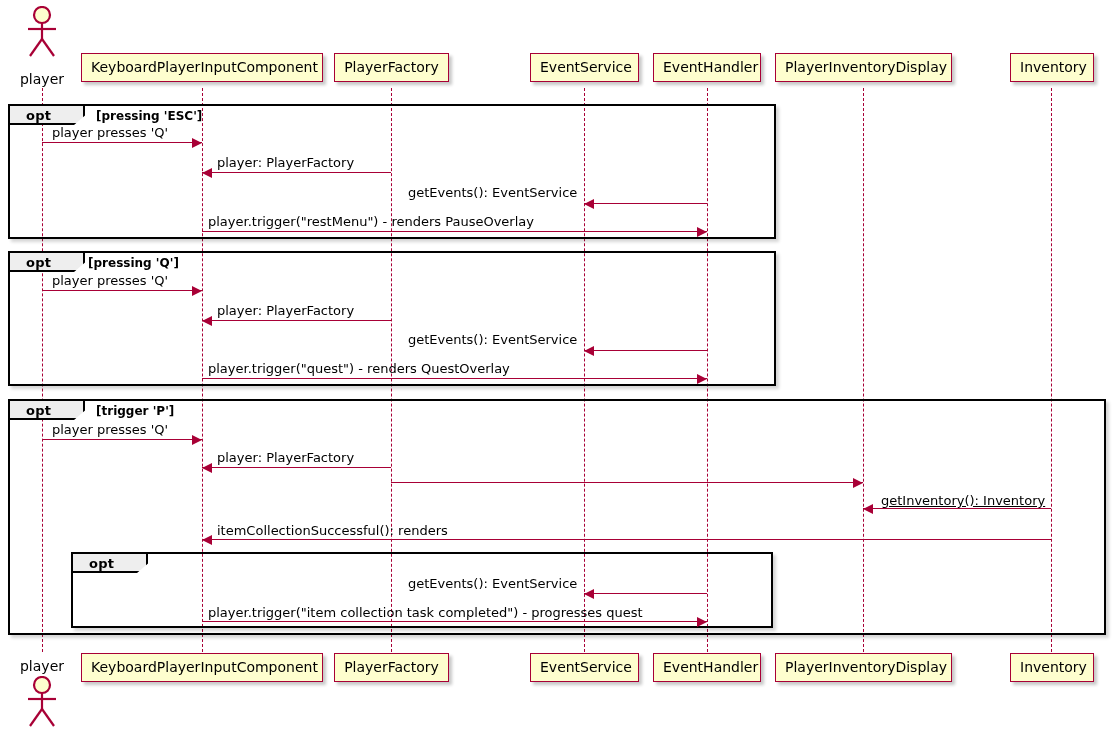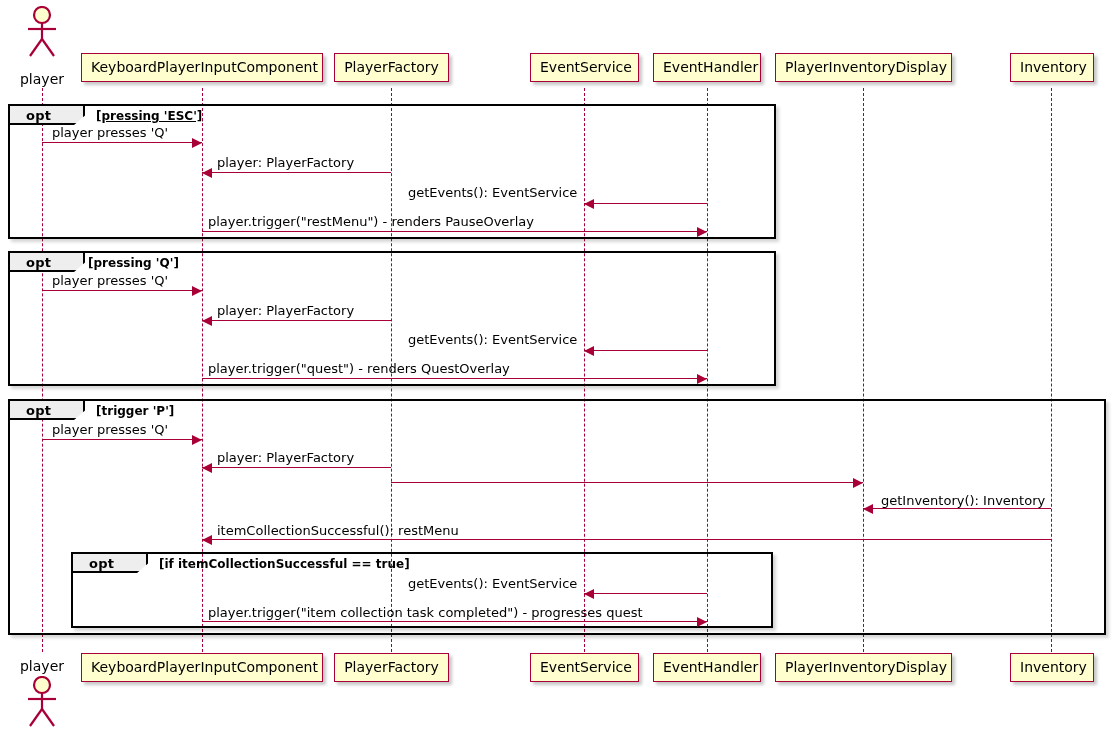--- a/index.html
+++ b/index.html
@@ -145,33 +145,32 @@
     <div class="participant" style="left: 1010px; top: 53px; width: 84px;">Inventory</div>
     <div class="participant" style="left: 81px; top: 653px; width: 242px;">KeyboardPlayerInputComponent</div>
     <div class="participant" style="left: 334px; top: 653px; width: 115px;">PlayerFactory</div>
     <div class="participant" style="left: 530px; top: 653px; width: 109px;">EventService</div>
     <div class="participant" style="left: 653px; top: 653px; width: 108px;">EventHandler</div>
     <div class="participant" style="left: 775px; top: 653px; width: 177px;">PlayerInventoryDisplay</div>
     <div class="participant" style="left: 1010px; top: 653px; width: 84px;">Inventory</div>
     <div class="group" style="left: 8px; top: 104px; width: 768px; height: 135px;"></div>
     <div class="group-tab" style="left: 8px; top: 104px; width: 77px; position: absolute;"></div>
     <div class="group-tab-text" style="left: 26px; top: 108px;">opt</div>
-    <div class="group-cond" style="left: 96px; top: 109px; text-decoration: underline;">[pressing 'ESC']</div>
+    <div class="group-cond" style="left: 96px; top: 109px;">[pressing 'ESC']</div>
     <div class="group" style="left: 8px; top: 251px; width: 768px; height: 135px;"></div>
     <div class="group-tab" style="left: 8px; top: 251px; width: 77px; position: absolute;"></div>
     <div class="group-tab-text" style="left: 26px; top: 255px;">opt</div>
     <div class="group-cond" style="left: 88px; top: 256px;">[pressing 'Q']</div>
     <div class="group" style="left: 8px; top: 399px; width: 1098px; height: 236px;"></div>
     <div class="group-tab" style="left: 8px; top: 399px; width: 77px; position: absolute;"></div>
     <div class="group-tab-text" style="left: 26px; top: 403px;">opt</div>
     <div class="group-cond" style="left: 96px; top: 404px;">[trigger 'P']</div>
     <div class="group" style="left: 71px; top: 552px; width: 702px; height: 76px;"></div>
     <div class="group-tab" style="left: 71px; top: 552px; width: 77px; position: absolute;"></div>
     <div class="group-tab-text" style="left: 89px; top: 556px;">opt</div>
-    <div class="group-cond" style="left: 159px; top: 557px;">[if itemCollectionSuccessful == true]</div>
     <div class="msg-line" style="left: 42px; top: 142px; width: 160px;"></div>
     <div class="arrow-head arrow-right" style="left: 192px; top: 138px;"></div>
     <div class="msg-label" style="left: 52px; top: 126px;">player presses 'Q'</div>
     <div class="msg-line" style="left: 202px; top: 172px; width: 189px;"></div>
     <div class="arrow-head arrow-left" style="left: 202px; top: 168px;"></div>
     <div class="msg-label" style="left: 217px; top: 156px;">player: PlayerFactory</div>
     <div class="msg-line" style="left: 584px; top: 203px; width: 123px;"></div>
     <div class="arrow-head arrow-left" style="left: 584px; top: 199px;"></div>
     <div class="msg-label" style="left: 408px; top: 186px;">getEvents(): EventService</div>
     <div class="msg-line" style="left: 202px; top: 231px; width: 505px;"></div>
@@ -192,23 +191,23 @@
     <div class="msg-line" style="left: 42px; top: 439px; width: 160px;"></div>
     <div class="arrow-head arrow-right" style="left: 192px; top: 435px;"></div>
     <div class="msg-label" style="left: 52px; top: 423px;">player presses 'Q'</div>
     <div class="msg-line" style="left: 202px; top: 467px; width: 189px;"></div>
     <div class="arrow-head arrow-left" style="left: 202px; top: 463px;"></div>
     <div class="msg-label" style="left: 217px; top: 451px;">player: PlayerFactory</div>
     <div class="msg-line" style="left: 391px; top: 482px; width: 472px;"></div>
     <div class="arrow-head arrow-right" style="left: 853px; top: 478px;"></div>
     <div class="msg-line" style="left: 863px; top: 508px; width: 188px;"></div>
     <div class="arrow-head arrow-left" style="left: 863px; top: 504px;"></div>
-    <div class="msg-label" style="left: 881px; top: 494px;">getInventory(): Inventory</div>
+    <div class="msg-label" style="left: 881px; top: 494px; text-decoration: underline;">getInventory(): Inventory</div>
     <div class="msg-line" style="left: 202px; top: 539px; width: 849px;"></div>
     <div class="arrow-head arrow-left" style="left: 202px; top: 535px;"></div>
-    <div class="msg-label" style="left: 217px; top: 524px;">itemCollectionSuccessful(): restMenu</div>
+    <div class="msg-label" style="left: 217px; top: 524px;">itemCollectionSuccessful(): renders</div>
     <div class="msg-line" style="left: 584px; top: 593px; width: 123px;"></div>
     <div class="arrow-head arrow-left" style="left: 584px; top: 589px;"></div>
     <div class="msg-label" style="left: 408px; top: 577px;">getEvents(): EventService</div>
     <div class="msg-line" style="left: 202px; top: 621px; width: 505px;"></div>
     <div class="arrow-head arrow-right" style="left: 697px; top: 617px;"></div>
     <div class="msg-label" style="left: 208px; top: 606px;">player.trigger("item collection task completed") - progresses quest</div>
   </div>
 
 </body></html>

